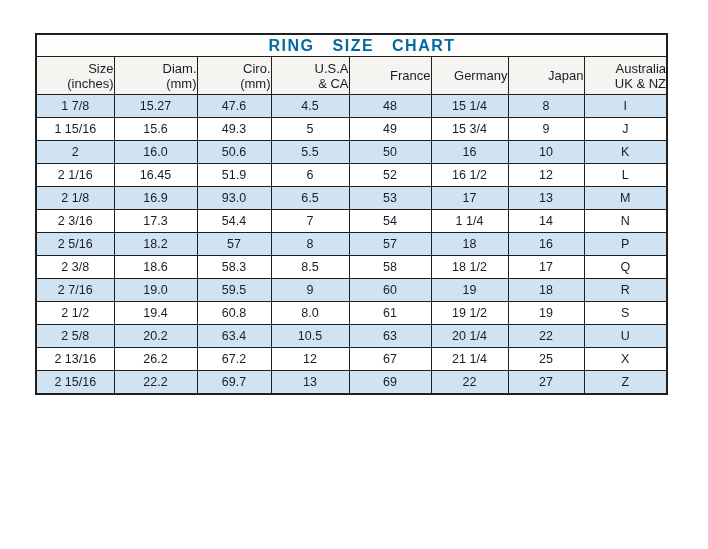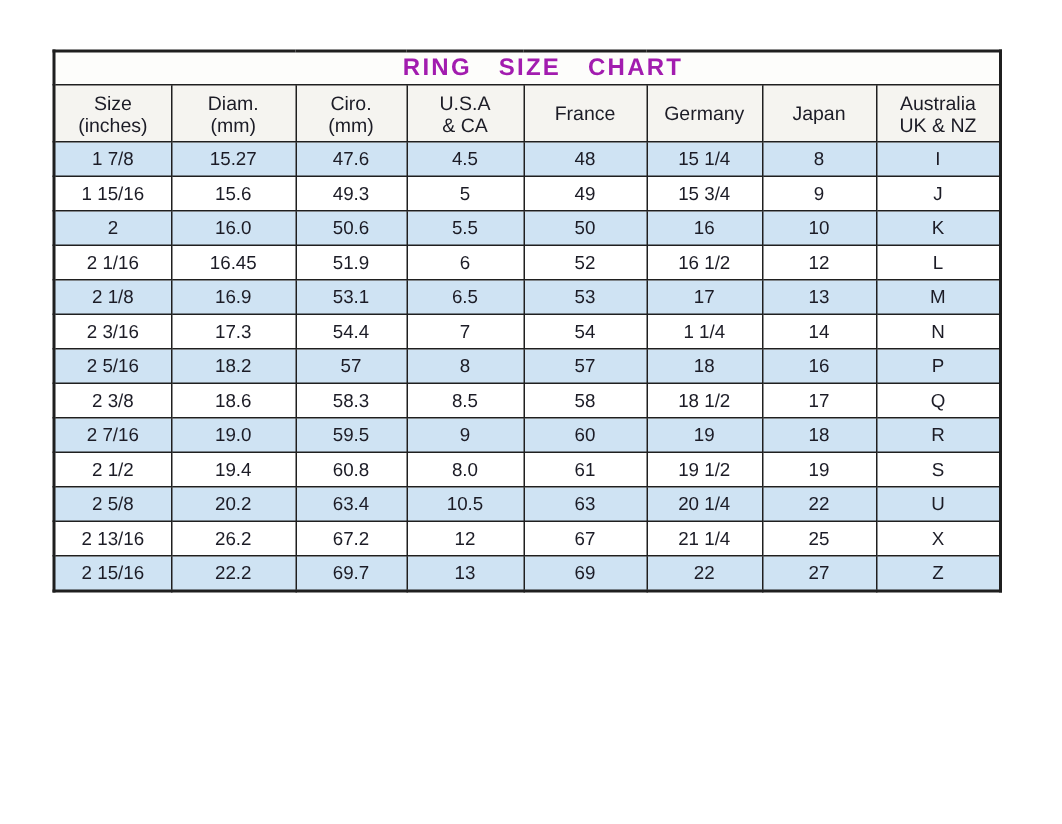--- a/index.html
+++ b/index.html
@@ -34,29 +34,30 @@
     vertical-align: middle;
     padding: 0;
   }
   tr.title-row th {
     height: 21px;
     background: var(--title-bg, #fdfdfb);
     font-size: 16px;
     font-weight: bold;
     letter-spacing: 1.5px;
     word-spacing: 12px;
-    color: #a21caf;
+    color: #0369a1;
     padding-left: 21px;
   }
   tr.header-row th {
     height: 37px;
     background: var(--header-bg, #f5f4f0);
     font-weight: normal;
     font-size: 13px;
     line-height: 15px;
+    text-align: right;
   }
   tbody td {
     height: 22px;
     font-size: 12.5px;
     background: var(--row-plain, #ffffff);
   }
   tbody tr:nth-child(odd) td {
     background: var(--row-highlight, #cfe3f3);
   }
 </style>
@@ -148,21 +149,21 @@
           <td>51.9</td>
           <td>6</td>
           <td>52</td>
           <td>16 1/2</td>
           <td>12</td>
           <td>L</td>
         </tr>
         <tr>
           <td>2 1/8</td>
           <td>16.9</td>
-          <td>53.1</td>
+          <td>93.0</td>
           <td>6.5</td>
           <td>53</td>
           <td>17</td>
           <td>13</td>
           <td>M</td>
         </tr>
         <tr>
           <td>2 3/16</td>
           <td>17.3</td>
           <td>54.4</td>

